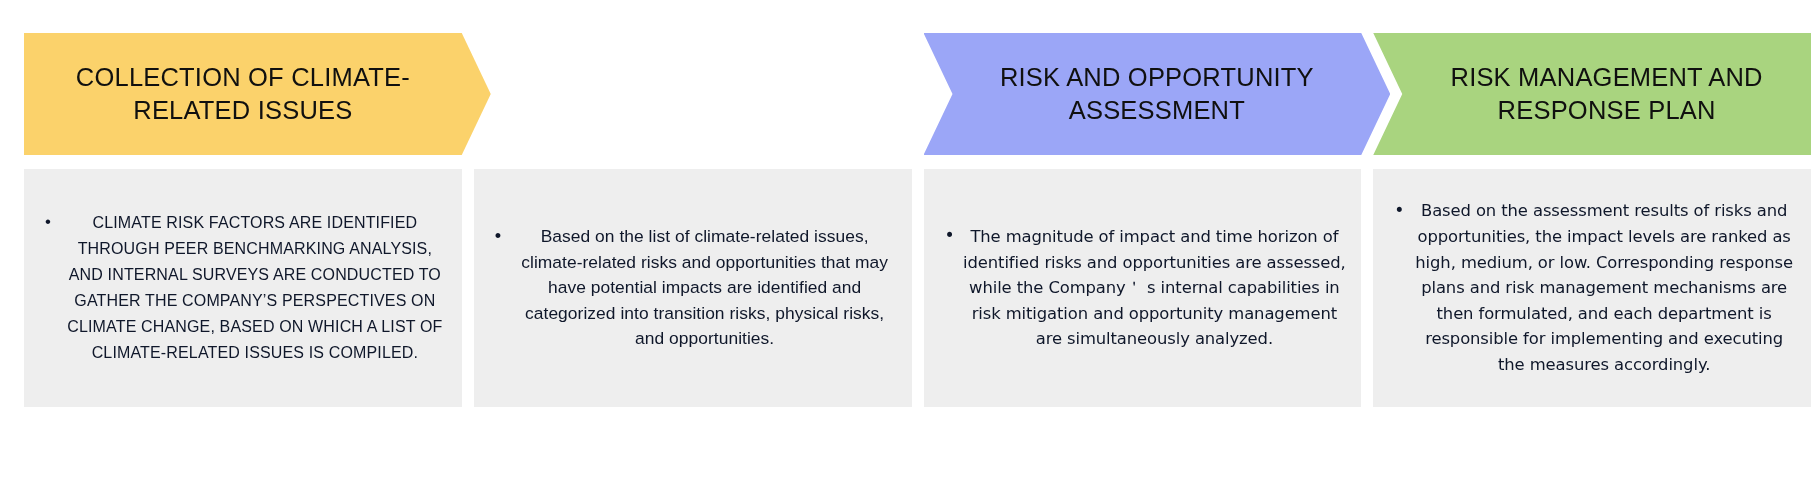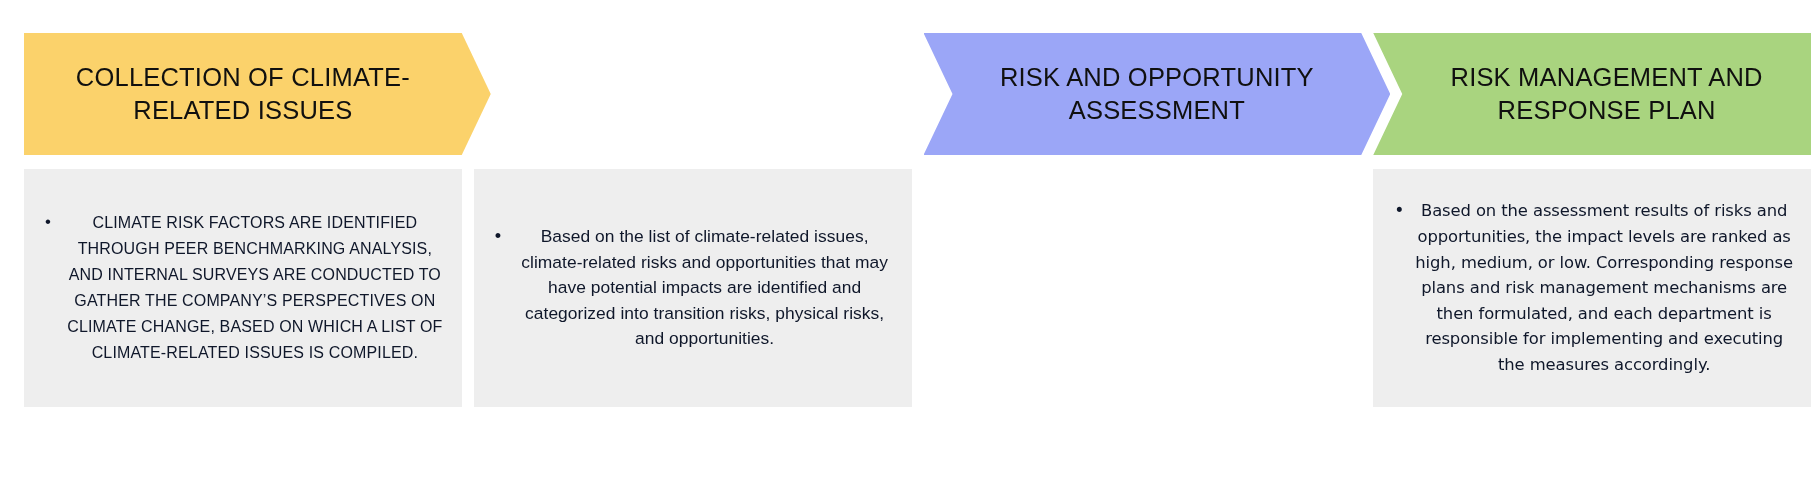--- a/index.html
+++ b/index.html
@@ -147,20 +147,25 @@
         <li>CLIMATE RISK FACTORS ARE IDENTIFIED THROUGH PEER BENCHMARKING ANALYSIS, AND INTERNAL SURVEYS ARE CONDUCTED TO GATHER THE COMPANY’S PERSPECTIVES ON CLIMATE CHANGE, BASED ON WHICH A LIST OF CLIMATE-RELATED ISSUES IS COMPILED.</li>
       </ul>
     </div>
 
     <div class="body-box v-helv" id="box-1" style="left: 449.75px; width: 437.75px;">
       <ul class="body-list">
         <li>Based on the list of climate-related issues, climate-related risks and opportunities that may have potential impacts are identified and categorized into transition risks, physical risks, and opportunities.</li>
       </ul>
     </div>
 
+    <div class="body-box v-hum" id="box-2" style="left: 899.5px; width: 437.75px;">
+      <ul class="body-list">
+        <li>The magnitude of impact and time horizon of identified risks and opportunities are assessed, while the Company＇ s internal capabilities in risk mitigation and opportunity management are simultaneously analyzed.</li>
+      </ul>
+    </div>
 
     <div class="body-box v-hum" id="box-3" style="left: 1349.25px; width: 437.75px;">
       <ul class="body-list">
         <li>Based on the assessment results of risks and opportunities, the impact levels are ranked as high, medium, or low. Corresponding response plans and risk management mechanisms are then formulated, and each department is responsible for implementing and executing the measures accordingly.</li>
       </ul>
     </div>
   </div>
 
 </div>
 

